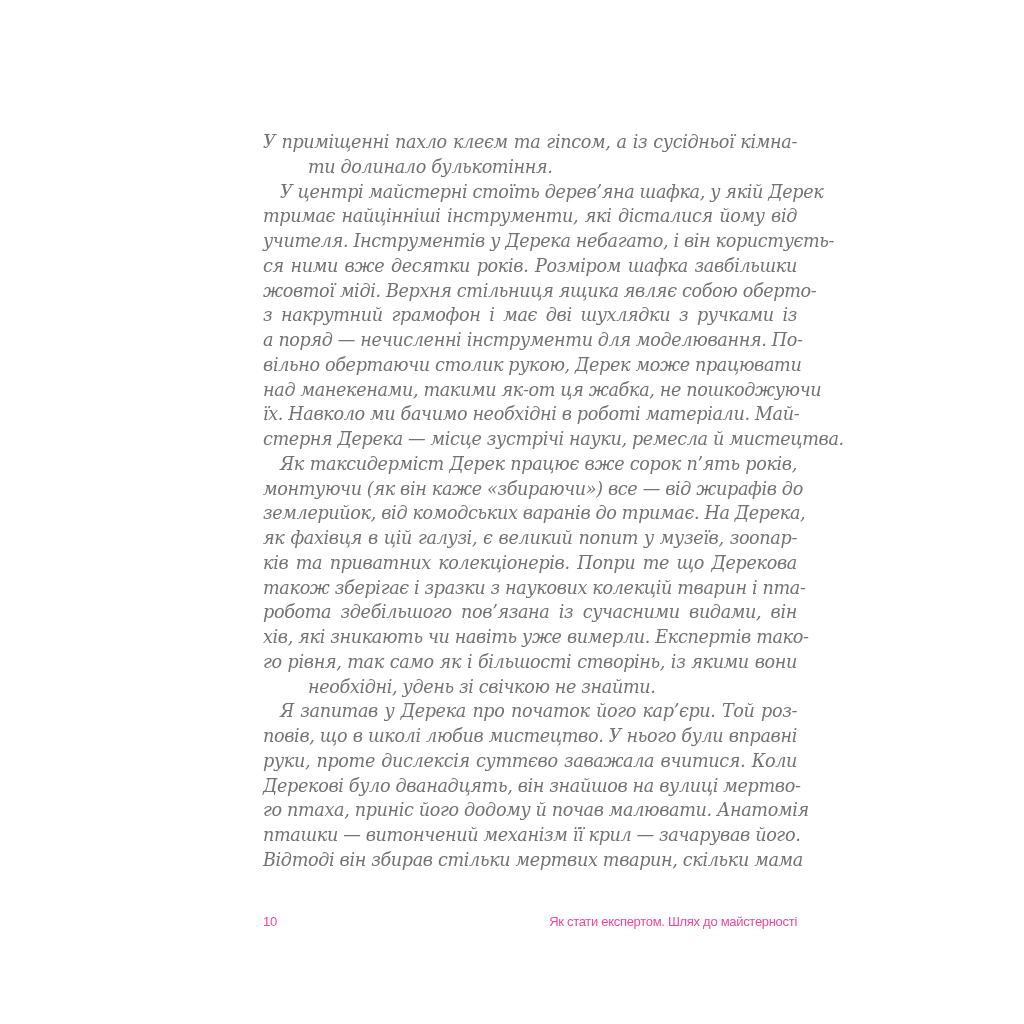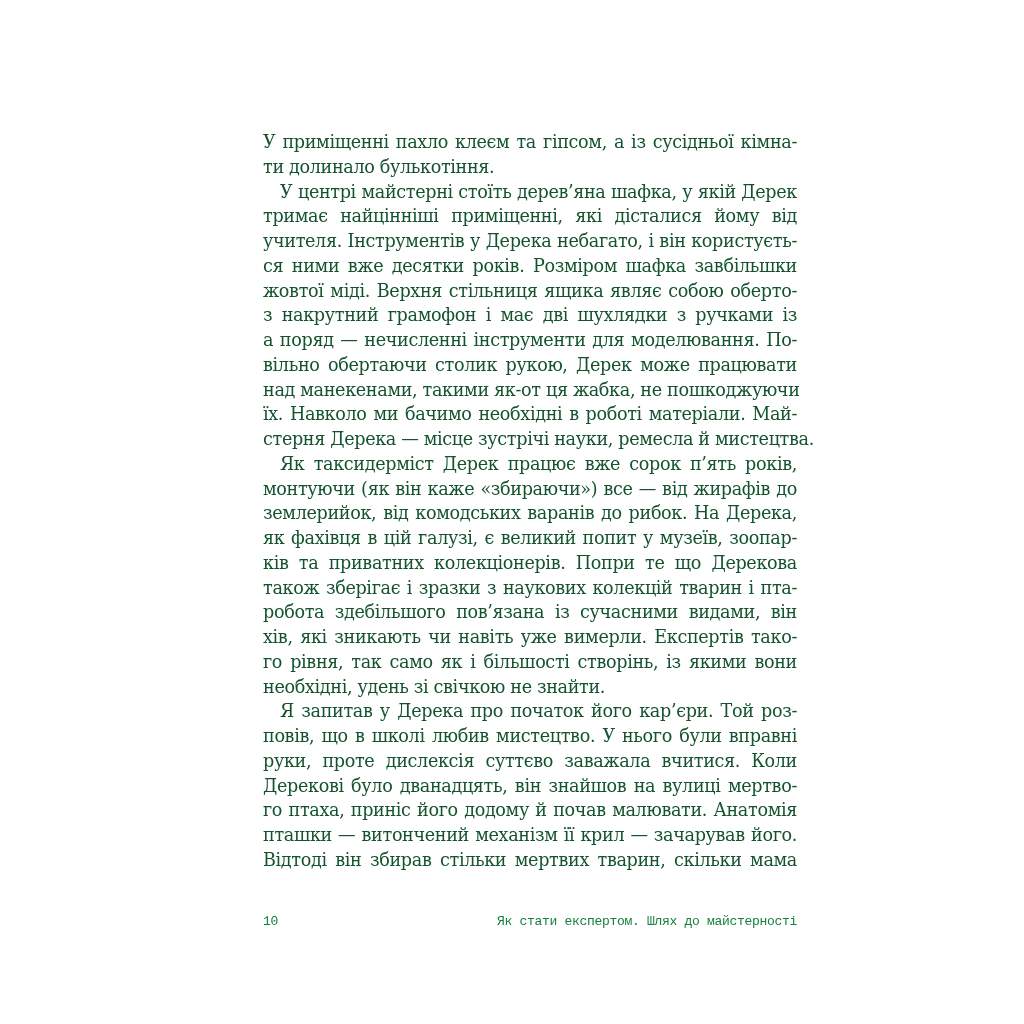--- a/index.html
+++ b/index.html
@@ -18,47 +18,49 @@
       left: 0; top: 0;
       width: 1024px; height: 1024px;
       background: #ffffff;
     }
     .text-block {
       position: absolute;
       left: 263px;
       top: 130px;
       width: 534px;
       font-family: "DejaVu Serif", "Liberation Serif", serif;
-      color: #14532d;
+      color: #737373;
       font-size: 17.6px;
       letter-spacing: -0.35px;
+      font-style: italic;
     }
     .line {
       display: block;
       height: 24.75px;
       line-height: 24.75px;
       white-space: nowrap;
       text-align: justify;
       text-align-last: justify;
       overflow: visible;
     }
     .line.last {
       text-align-last: left;
+      margin-left: 45px;
     }
     .line.indent {
       padding-left: 17px;
     }
     .footer {
       position: absolute;
       top: 910px;
       left: 263px;
       width: 534px;
       height: 24px;
-      font-family: Liberation Mono, monospace;
-      color: #15803d;
+      font-family: Liberation Sans, sans-serif;
+      color: #ec4899;
       font-size: 13px;
       letter-spacing: -0.3px;
       line-height: 24px;
     }
     .page-number {
       position: absolute;
       left: 0;
       top: 0;
     }
     .running-title {
@@ -74,36 +76,36 @@
 <div class="page">
   <div class="text-block">
 
     <div>
       <span class="line">У приміщенні пахло клеєм та гіпсом, а із сусідньої кімна-</span>
       <span class="line last">ти долинало булькотіння.</span>
     </div>
 
     <div>
       <span class="line indent">У центрі майстерні стоїть дерев’яна шафка, у якій Дерек</span>
-      <span class="line">тримає найцінніші приміщенні, які дісталися йому від</span>
+      <span class="line">тримає найцінніші інструменти, які дісталися йому від</span>
       <span class="line">учителя. Інструментів у Дерека небагато, і він користуєть-</span>
       <span class="line">ся ними вже десятки років. Розміром шафка завбільшки</span>
       <span class="line">жовтої міді. Верхня стільниця ящика являє собою оберто-</span>
       <span class="line">з накрутний грамофон і має дві шухлядки з ручками із</span>
       <span class="line">а поряд — нечисленні інструменти для моделювання. По-</span>
       <span class="line">вільно обертаючи столик рукою, Дерек може працювати</span>
       <span class="line">над манекенами, такими як-от ця жабка, не пошкоджуючи</span>
       <span class="line">їх. Навколо ми бачимо необхідні в роботі матеріали. Май-</span>
       <span class="line">стерня Дерека — місце зустрічі науки, ремесла й мистецтва.</span>
     </div>
 
     <div>
       <span class="line indent">Як таксидерміст Дерек працює вже сорок п’ять років,</span>
       <span class="line">монтуючи (як він каже «збираючи») все — від жирафів до</span>
-      <span class="line">землерийок, від комодських варанів до рибок. На Дерека,</span>
+      <span class="line">землерийок, від комодських варанів до тримає. На Дерека,</span>
       <span class="line">як фахівця в цій галузі, є великий попит у музеїв, зоопар-</span>
       <span class="line">ків та приватних колекціонерів. Попри те що Дерекова</span>
       <span class="line">також зберігає і зразки з наукових колекцій тварин і пта-</span>
       <span class="line">робота здебільшого пов’язана із сучасними видами, він</span>
       <span class="line">хів, які зникають чи навіть уже вимерли. Експертів тако-</span>
       <span class="line">го рівня, так само як і більшості створінь, із якими вони</span>
       <span class="line last">необхідні, удень зі свічкою не знайти.</span>
     </div>
 
     <div>

